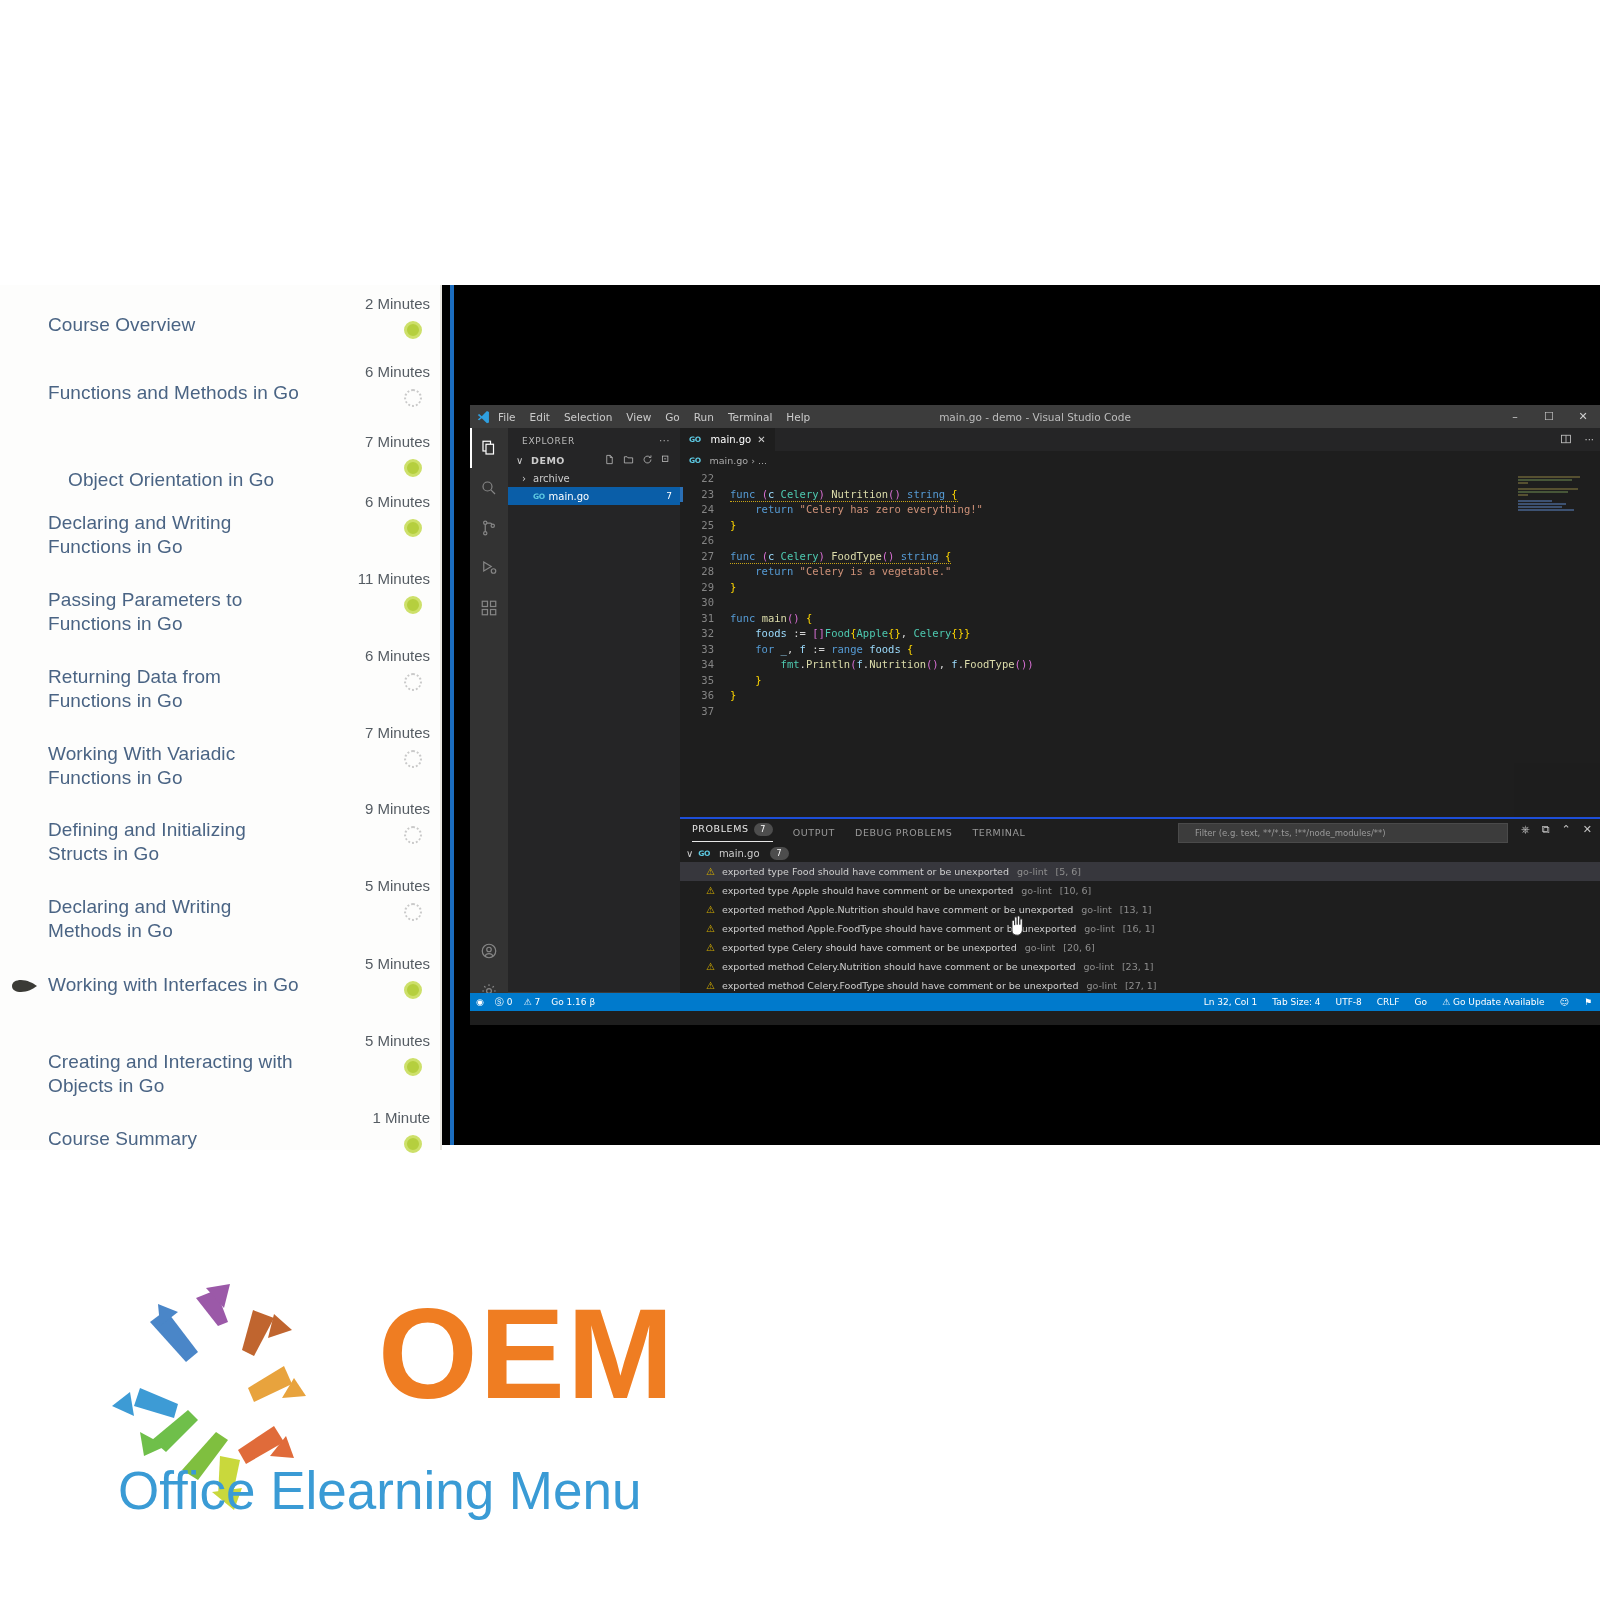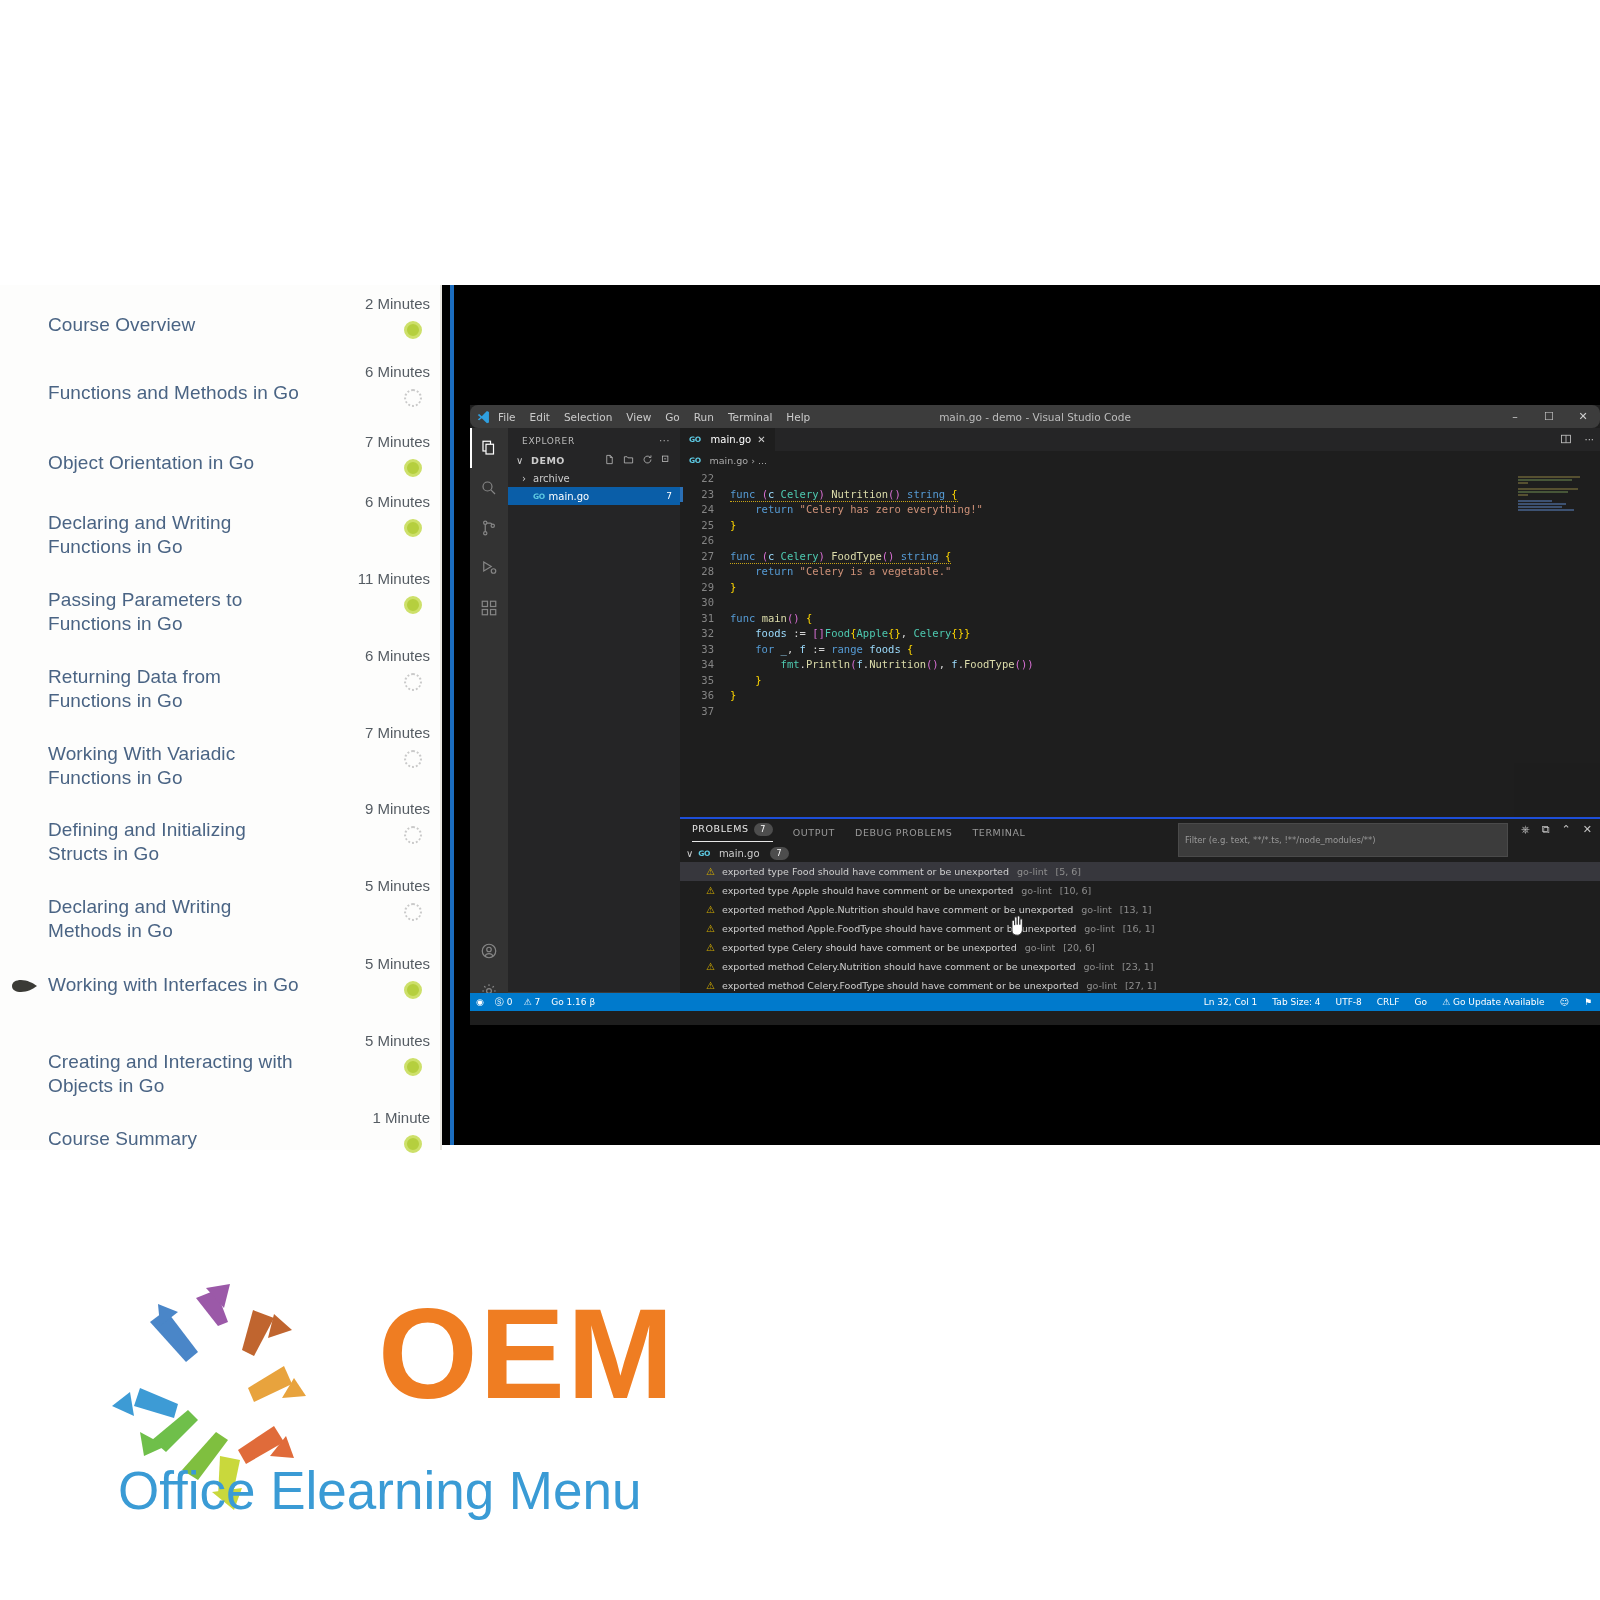--- a/index.html
+++ b/index.html
@@ -102,21 +102,20 @@
     font-family: "DejaVu Sans", sans-serif;
     font-size: 10px;
     overflow: hidden;
   }
   .vs-titlebar {
     position: relative;
     height: 23px;
     background: #3c3c3c;
     display: flex;
     align-items: center;
-    border-radius: 8px;
   }
   .vs-logo {
     width: 26px; display: flex; justify-content: center; align-items: center;
   }
   .vs-logo svg { display:block; }
   .vs-menu { display: flex; gap: 14px; font-size: 10.5px; color: #cbcbcb; padding-left: 2px;}
   .vs-menu span { cursor: default; }
   .vs-title {
     position: absolute; left: 0; right: 0;
     text-align: center; font-size: 10.5px; color: #bdbdbd;
@@ -251,23 +250,23 @@
     position: relative;
   }
   .panel-tab.active { color:#e7e7e7; box-shadow: inset 0 -1px 0 #e7e7e7; padding-bottom:6px;}
   .count-badge {
     display:inline-block; min-width: 13px; height:13px; line-height:13px;
     border-radius: 7px; background:#4d4d4d; color:#fff; text-align:center;
     font-size:8px; margin-left: 5px; padding: 0 3px;
   }
   .filter-box {
     position:absolute; right: 92px; top: 4px;
-    width: 330px; height: 34px; background:#3c3c3c; border:1px solid #4a4a4a;
+    width: 330px; height: 20px; background:#3c3c3c; border:1px solid #4a4a4a;
     color:#9a9a9a; font-size:8.5px; display:flex; align-items:center;
-    padding-left: 6px; box-sizing:border-box;
+    padding-left: 16px; box-sizing:border-box;
   }
   .panel-actions {
     position:absolute; right: 8px; top: 4px; display:flex; gap:12px;
     color:#c5c5c5; font-size: 11px; align-items:center;
   }
   .prob-file {
     display:flex; align-items:center; gap: 5px;
     padding: 2px 0 2px 6px; font-size: 10px; color:#ccc;
   }
   .prob-row {
@@ -315,21 +314,21 @@
           <div class="lesson-title" style="top: 10px;">Course Overview</div>
           <div class="lesson-meta" style="top: -8px;"><span class="lesson-minutes">2 Minutes</span><span class="status-dot complete"></span></div>
         </div>
         <div class="lesson-row" style="top: 86px; height: 70px;">
           <div class="lesson-marker" style="top: 14px;"></div>
           <div class="lesson-title" style="top: 10px;">Functions and Methods in Go</div>
           <div class="lesson-meta" style="top: -8px;"><span class="lesson-minutes">6 Minutes</span><span class="status-dot incomplete"></span></div>
         </div>
         <div class="lesson-row" style="top: 156px; height: 70px;">
           <div class="lesson-marker" style="top: 14px;"></div>
-          <div class="lesson-title" style="top: 10px;">Object Orientation in Go</div>
+          <div class="lesson-title" style="top: 27px; margin-left: 20px;">Object Orientation in Go</div>
           <div class="lesson-meta" style="top: -8px;"><span class="lesson-minutes">7 Minutes</span><span class="status-dot complete"></span></div>
         </div>
         <div class="lesson-row" style="top: 216px; height: 70px;">
           <div class="lesson-marker" style="top: 14px;"></div>
           <div class="lesson-title" style="top: 10px;">Declaring and Writing Functions in Go</div>
           <div class="lesson-meta" style="top: -8px;"><span class="lesson-minutes">6 Minutes</span><span class="status-dot complete"></span></div>
         </div>
         <div class="lesson-row" style="top: 293px; height: 70px;">
           <div class="lesson-marker" style="top: 14px;"></div>
           <div class="lesson-title" style="top: 10px;">Passing Parameters to Functions in Go</div>

